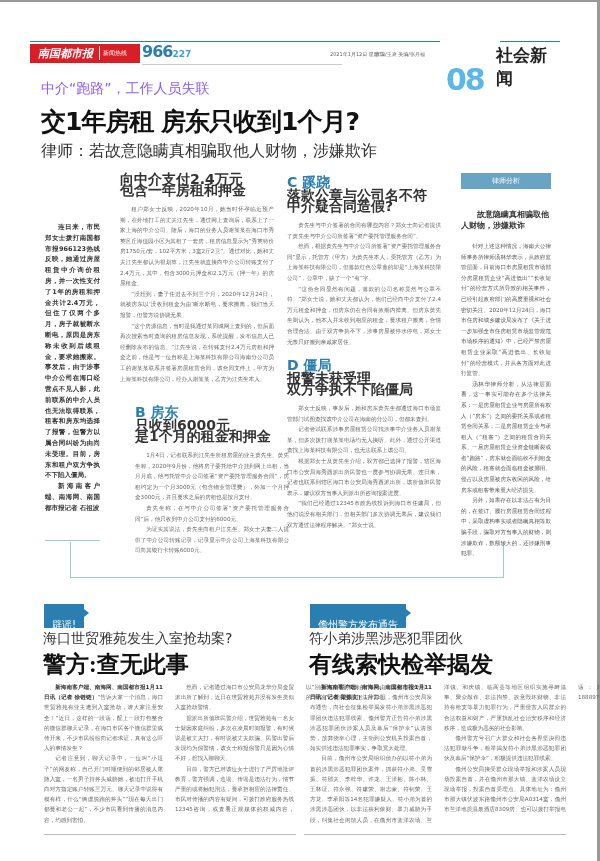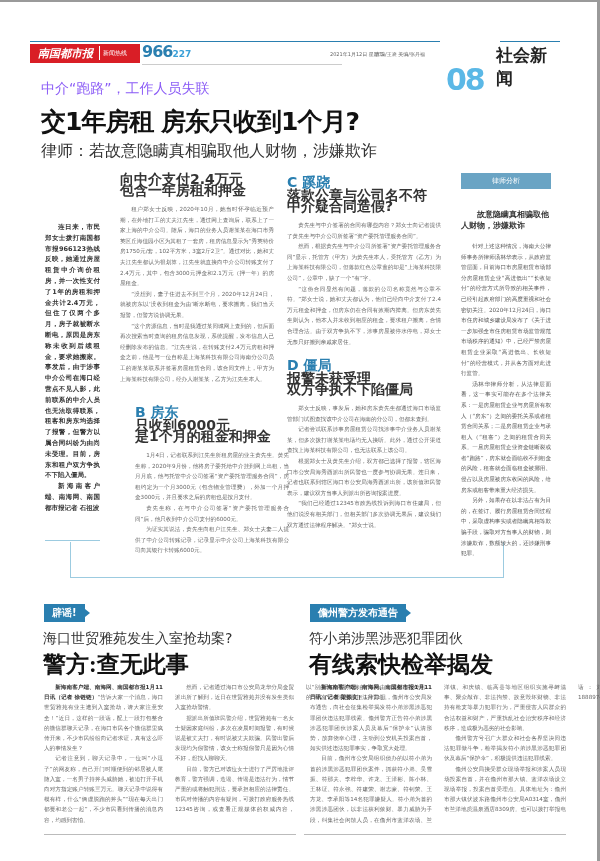--- a/index.html
+++ b/index.html
@@ -32,21 +32,21 @@
 .sec-title{font-size:14px;font-weight:bold;color:#2a7fb0;line-height:16px;}
 .sec-sub{font-size:14px;font-weight:bold;color:#333;line-height:11px;}
 .body-text{font-size:5.6px;line-height:10.6px;color:#666;text-align:justify;text-indent:2em;}
 .body-text p{margin:0;}
 
 .sideba{position:absolute;left:461px;top:173px;width:90px;}
 .sb-label{background:#6aa4c4;color:#fff;font-size:7px;text-align:center;height:16px;line-height:16px;}
 .sb-title{font-size:8px;font-weight:bold;color:#333;line-height:11px;margin-top:20px;text-indent:2em;}
 .sb-body{font-family:"DejaVu Serif",serif;font-size:5.6px;line-height:10.6px;color:#555;text-indent:2em;margin-top:10px;text-align:justify;}
 
-.bot-tag{position:absolute;height:18px;background:#2a7fb0;color:#fff;font-size:10px;line-height:18px;padding:0 8px;font-weight:bold;}
+.bot-tag{position:absolute;height:18px;background:#2a7fb0;color:#fff;font-size:10px;line-height:18px;padding:12px 8px;}
 .bot-tag:after{content:"";position:absolute;right:-5px;top:5px;border-left:5px solid #2a7fb0;border-top:4px solid transparent;border-bottom:4px solid transparent;}
 .bot-kicker{position:absolute;font-size:14px;color:#333;}
 .bot-head{position:absolute;font-size:23px;font-weight:bold;color:#111;font-family:Liberation Serif, serif;}
 .bot-body{position:absolute;font-size:5.6px;line-height:10.2px;color:#666;text-align:justify;text-indent:2em;}
 .bot-body b{color:#333;}
 .bot-rule{position:absolute;top:834px;height:1px;background:#bbb;}
 </style>
 </head>
 <body>
 

